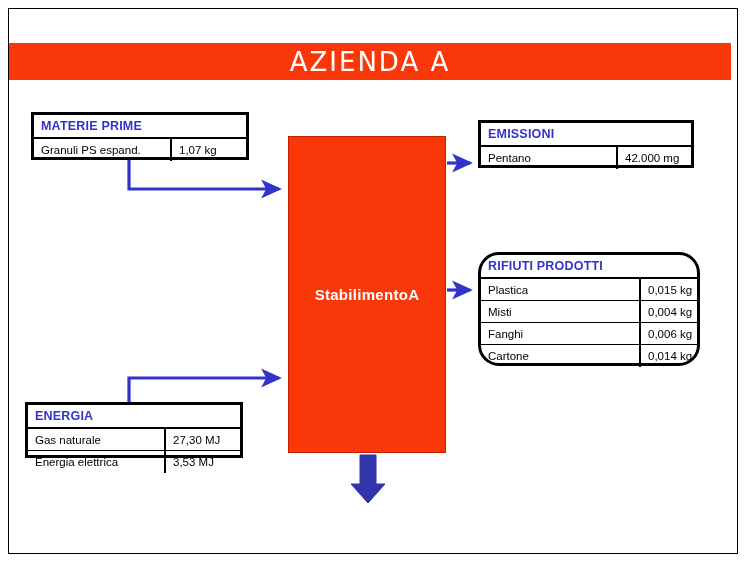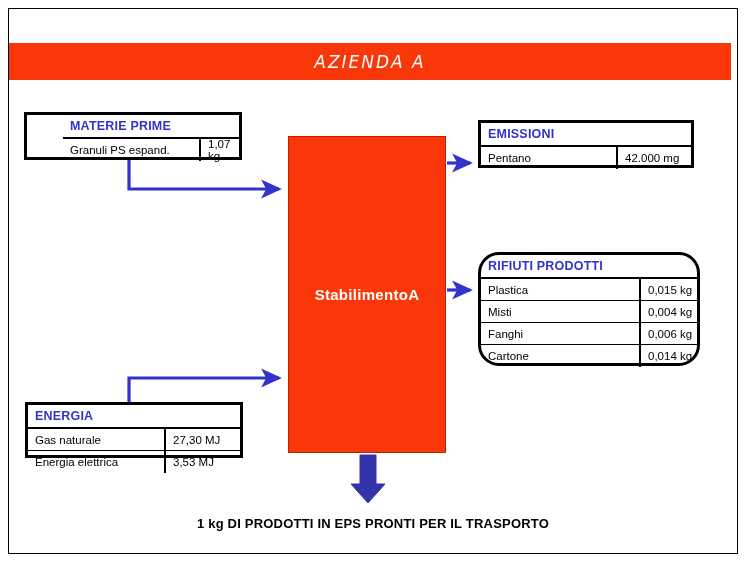--- a/index.html
+++ b/index.html
@@ -36,22 +36,21 @@
     width: 722px;
     height: 37px;
     background: #FA3709;
     display: flex;
     align-items: center;
     justify-content: center;
   }
   .banner-title {
     color: #ffffff;
     font-family: "DejaVu Sans", sans-serif;
-    font-size: 17px;
-    font-style: italic;
+    font-size: 26px;
     font-weight: normal;
     letter-spacing: 2px;
   }
   
   .databox {
     position: absolute;
     border: 3px solid #000000;
     background: #ffffff;
     box-sizing: border-box;
   }
@@ -90,21 +89,21 @@
   .cell-value {
     display: flex;
     align-items: center;
     padding-left: 7px;
     font-size: 11.5px;
     color: #000000;
     box-sizing: border-box;
     flex: 1;
   }
   
-  #box-materie  { left: 24px;  top: 112px; width: 218px; height: 48px; padding-left: 36px; }
+  #box-materie  { left: 31px;  top: 112px; width: 218px; height: 48px; }
   #box-materie .cell-label { width: 138px; }
   #box-energia  { left: 25px;  top: 402px; width: 218px; height: 56px; }
   #box-energia .cell-label { width: 138px; }
   #box-emissioni { left: 478px; top: 120px; width: 216px; height: 48px; }
   #box-emissioni .cell-label { width: 137px; }
   #box-rifiuti  { left: 478px; top: 252px; width: 222px; height: 114px; border-radius: 21px; }
   #box-rifiuti .cell-label { width: 160px; }
   
   #plant {
     position: absolute;
@@ -243,15 +242,14 @@
 
     <g>
       <path d="M447,290 L470,290" stroke="#3333CC" stroke-width="3.2" fill="none" marker-end="url(#ah)"></path>
     </g>
 
     <g>
       <path d="M360,455 L376,455 L376,484 L385,484 L368,503 L351,484 L360,484 Z" fill="#3333AA" stroke="#3333AA" stroke-width="1"></path>
     </g>
   </svg>
 
-  <div id="caption">1 kg DI PRODOTTI IN EPS PRONTI PER IL TRASPORTO</div>
 
 </div>
 
 </body></html>

